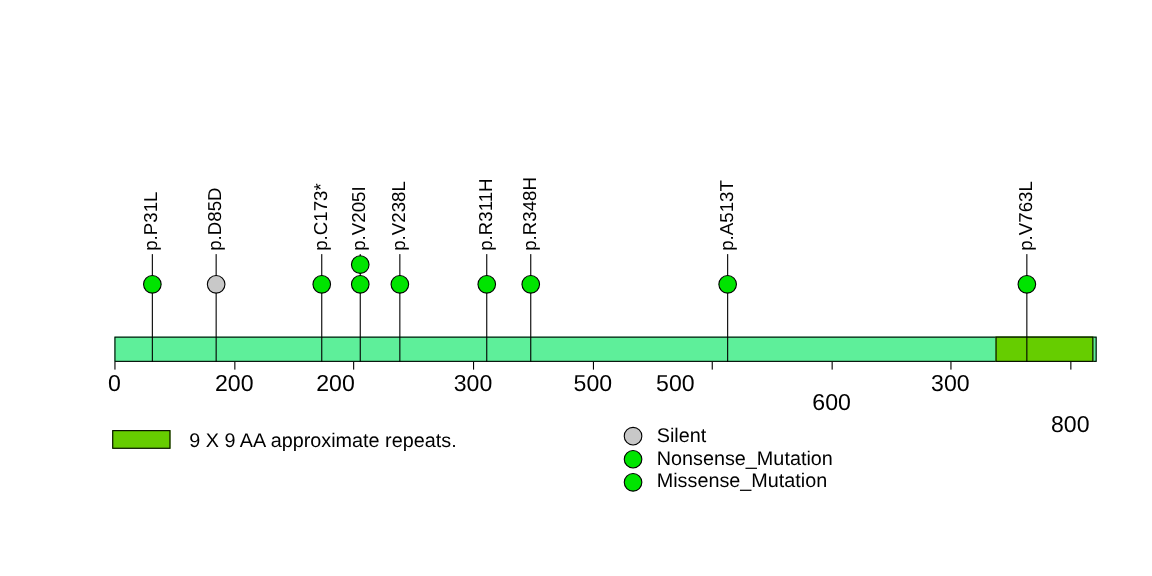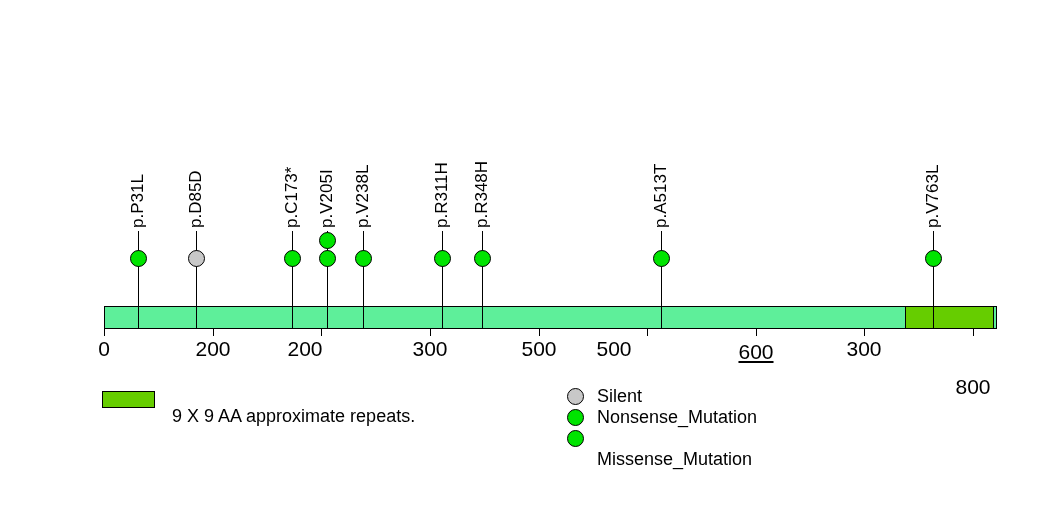--- a/index.html
+++ b/index.html
@@ -71,33 +71,33 @@
       <div class="tick-label" style="left: 183px; top: 338px;">200</div>
       <div class="tick-line" style="left: 321px; top: 329px; height: 7px;"></div>
       <div class="tick-label" style="left: 275px; top: 338px;">200</div>
       <div class="tick-line" style="left: 430px; top: 329px; height: 7px;"></div>
       <div class="tick-label" style="left: 400px; top: 338px;">300</div>
       <div class="tick-line" style="left: 539px; top: 329px; height: 7px;"></div>
       <div class="tick-label" style="left: 509px; top: 338px;">500</div>
       <div class="tick-line" style="left: 647px; top: 329px; height: 7px;"></div>
       <div class="tick-label" style="left: 584px; top: 338px;">500</div>
       <div class="tick-line" style="left: 756px; top: 329px; height: 7px;"></div>
-      <div class="tick-label" style="left: 726px; top: 341px; text-decoration: underline;">600</div>
+      <div class="tick-label" style="left: 726px; top: 356px;">600</div>
       <div class="tick-line" style="left: 864px; top: 329px; height: 7px;"></div>
       <div class="tick-label" style="left: 834px; top: 338px;">300</div>
       <div class="tick-line" style="left: 973px; top: 329px; height: 7px;"></div>
       <div class="tick-label" style="left: 943px; top: 352px; margin-top: 24px;">800</div>
     </div>
 
   <div>
     <div id="legend-domain-swatch" class="legend-swatch" style="left: 102px; top: 391px; width: 51px; height: 15px; background: rgb(102, 205, 0);"></div>
-    <div class="legend-text" style="left:172px;top:391px;margin-top:16px;">9 X 9 AA approximate repeats.</div>
+    <div class="legend-text" style="left:172px;top:391px;">9 X 9 AA approximate repeats.</div>
   </div>
 
   <div id="legend-mutations">
       <div class="legend-circle" style="left: 567px; top: 388px; background: rgb(200, 200, 200);"></div>
       <div class="legend-text" style="left: 597px; top: 387px;">Silent</div>
       <div class="legend-circle" style="left: 567px; top: 409px; background: rgb(0, 228, 0);"></div>
       <div class="legend-text" style="left: 597px; top: 408px;">Nonsense_Mutation</div>
       <div class="legend-circle" style="left: 567px; top: 430px; background: rgb(0, 228, 0);"></div>
-      <div class="legend-text" style="left: 597px; top: 450px;">Missense_Mutation</div>
+      <div class="legend-text" style="left: 597px; top: 428px;">Missense_Mutation</div>
     </div>
 </div>
 
 </body></html>

